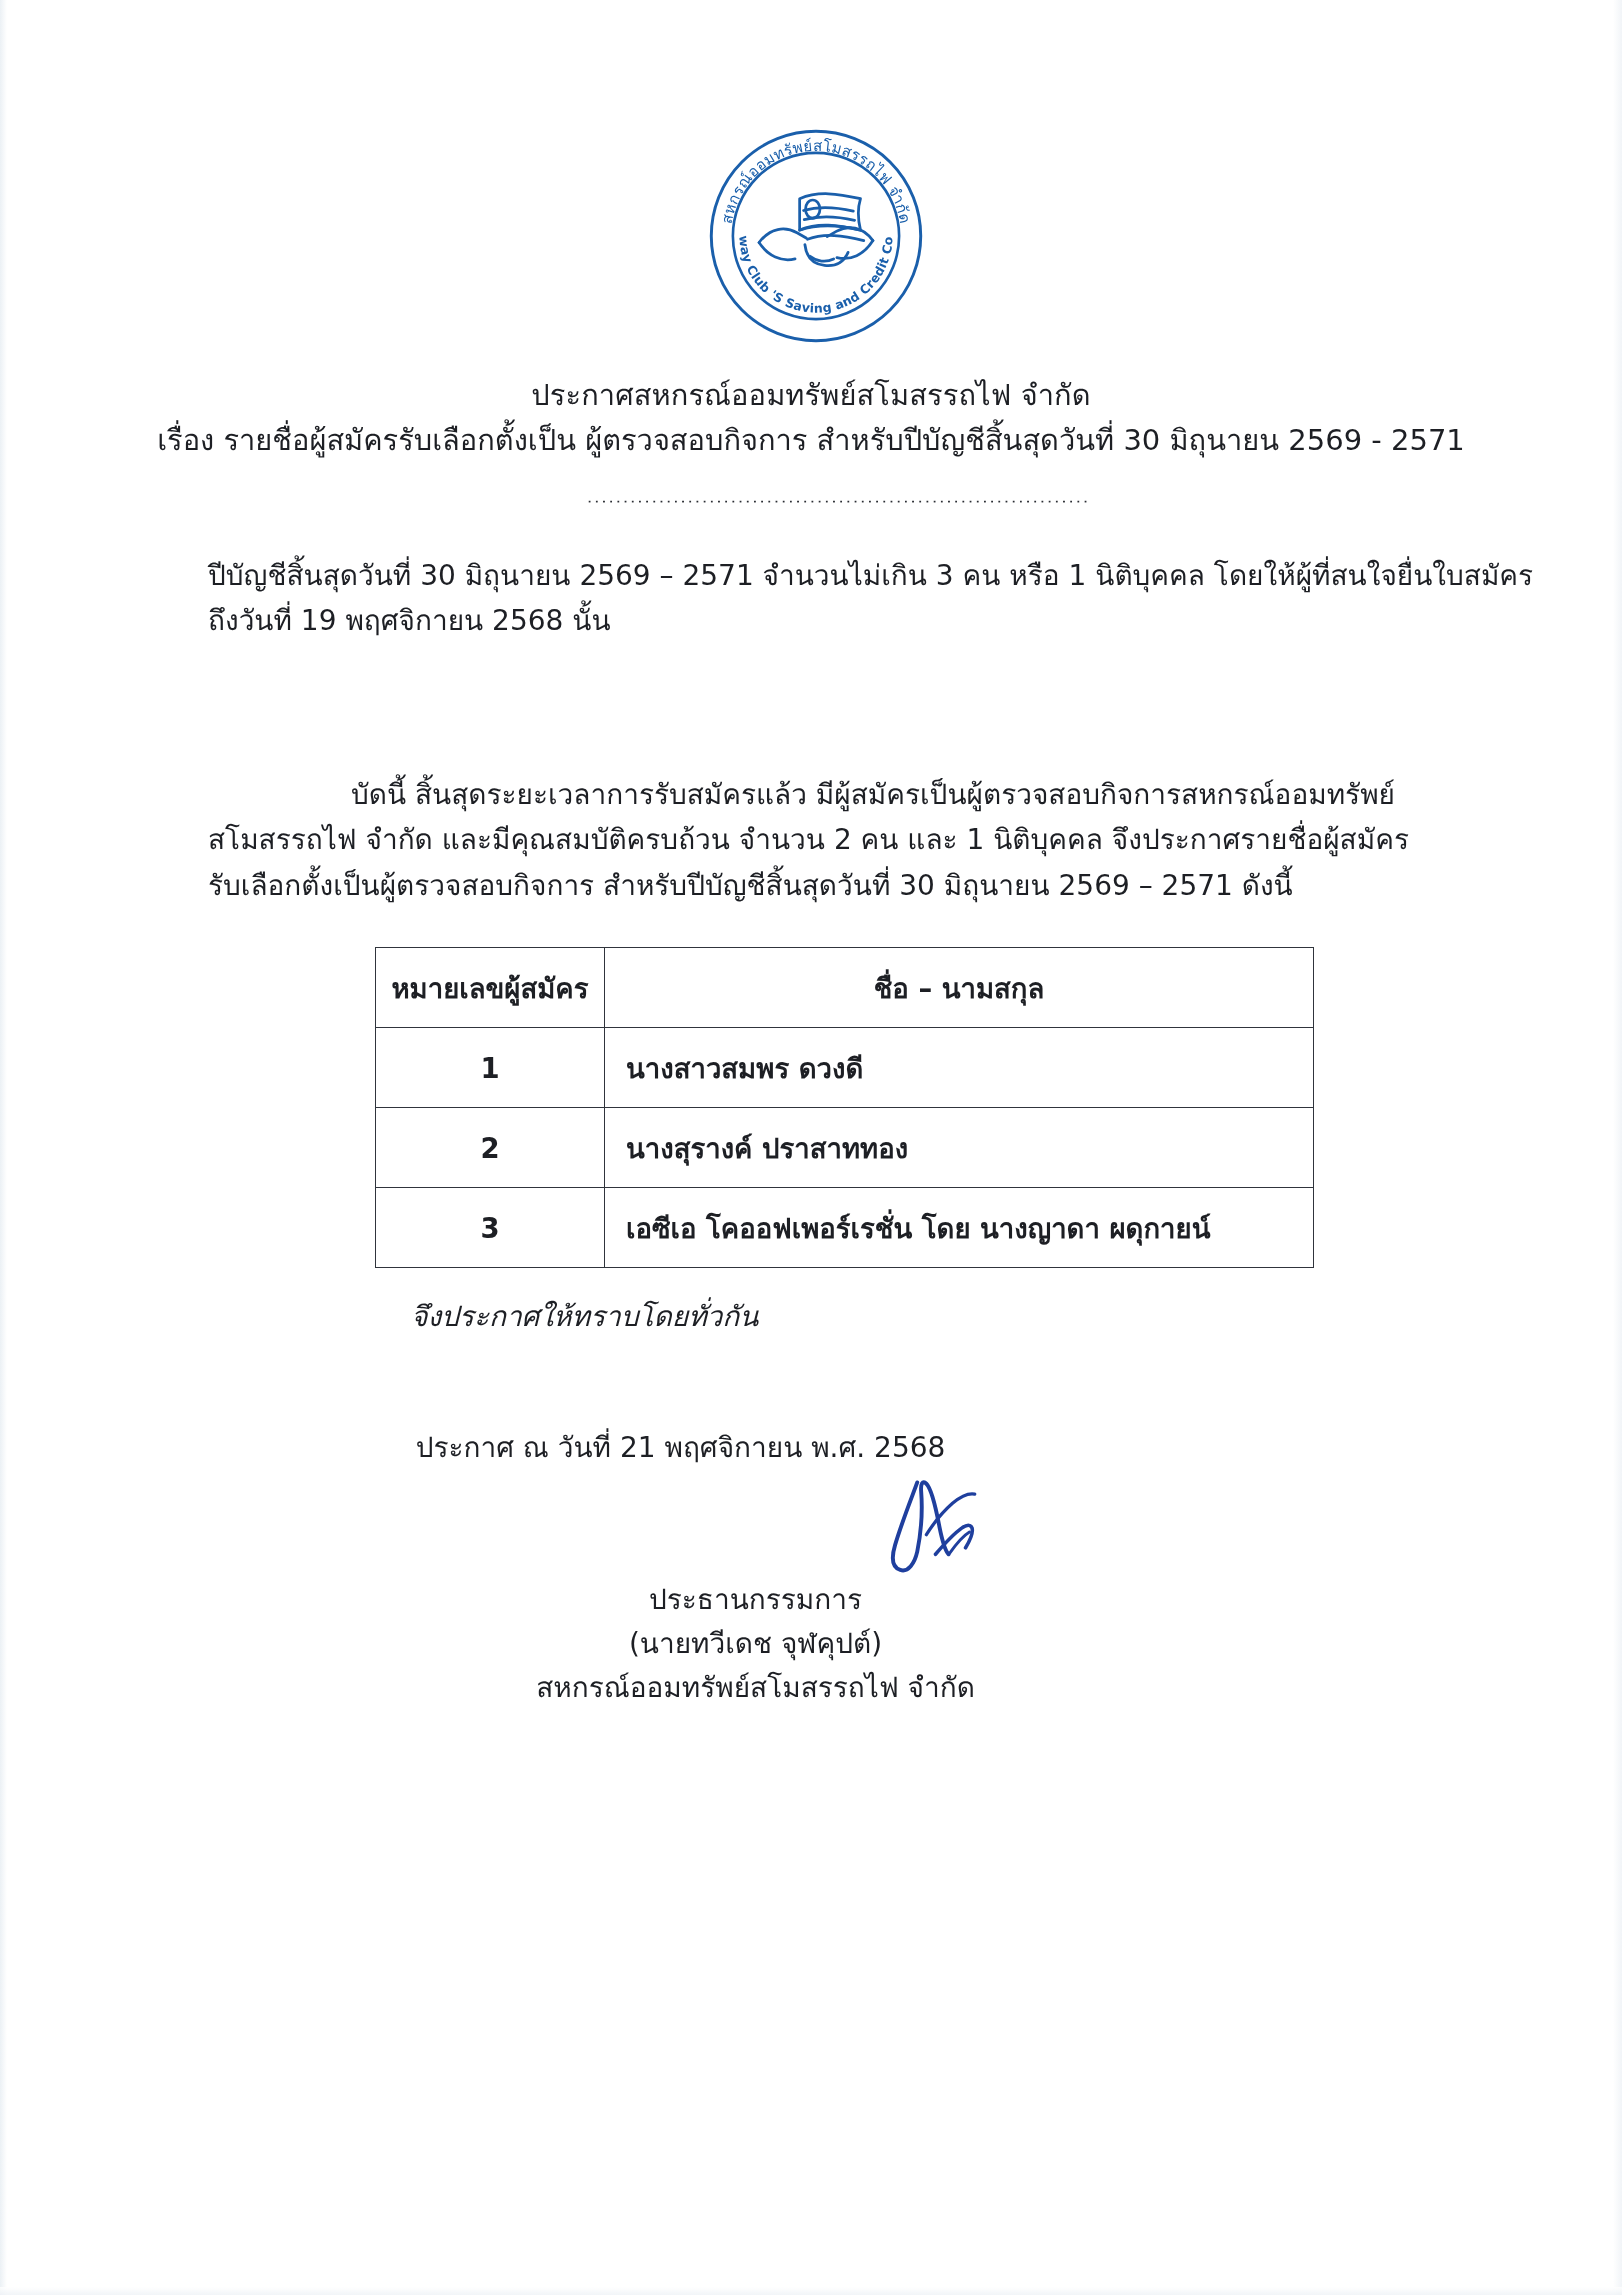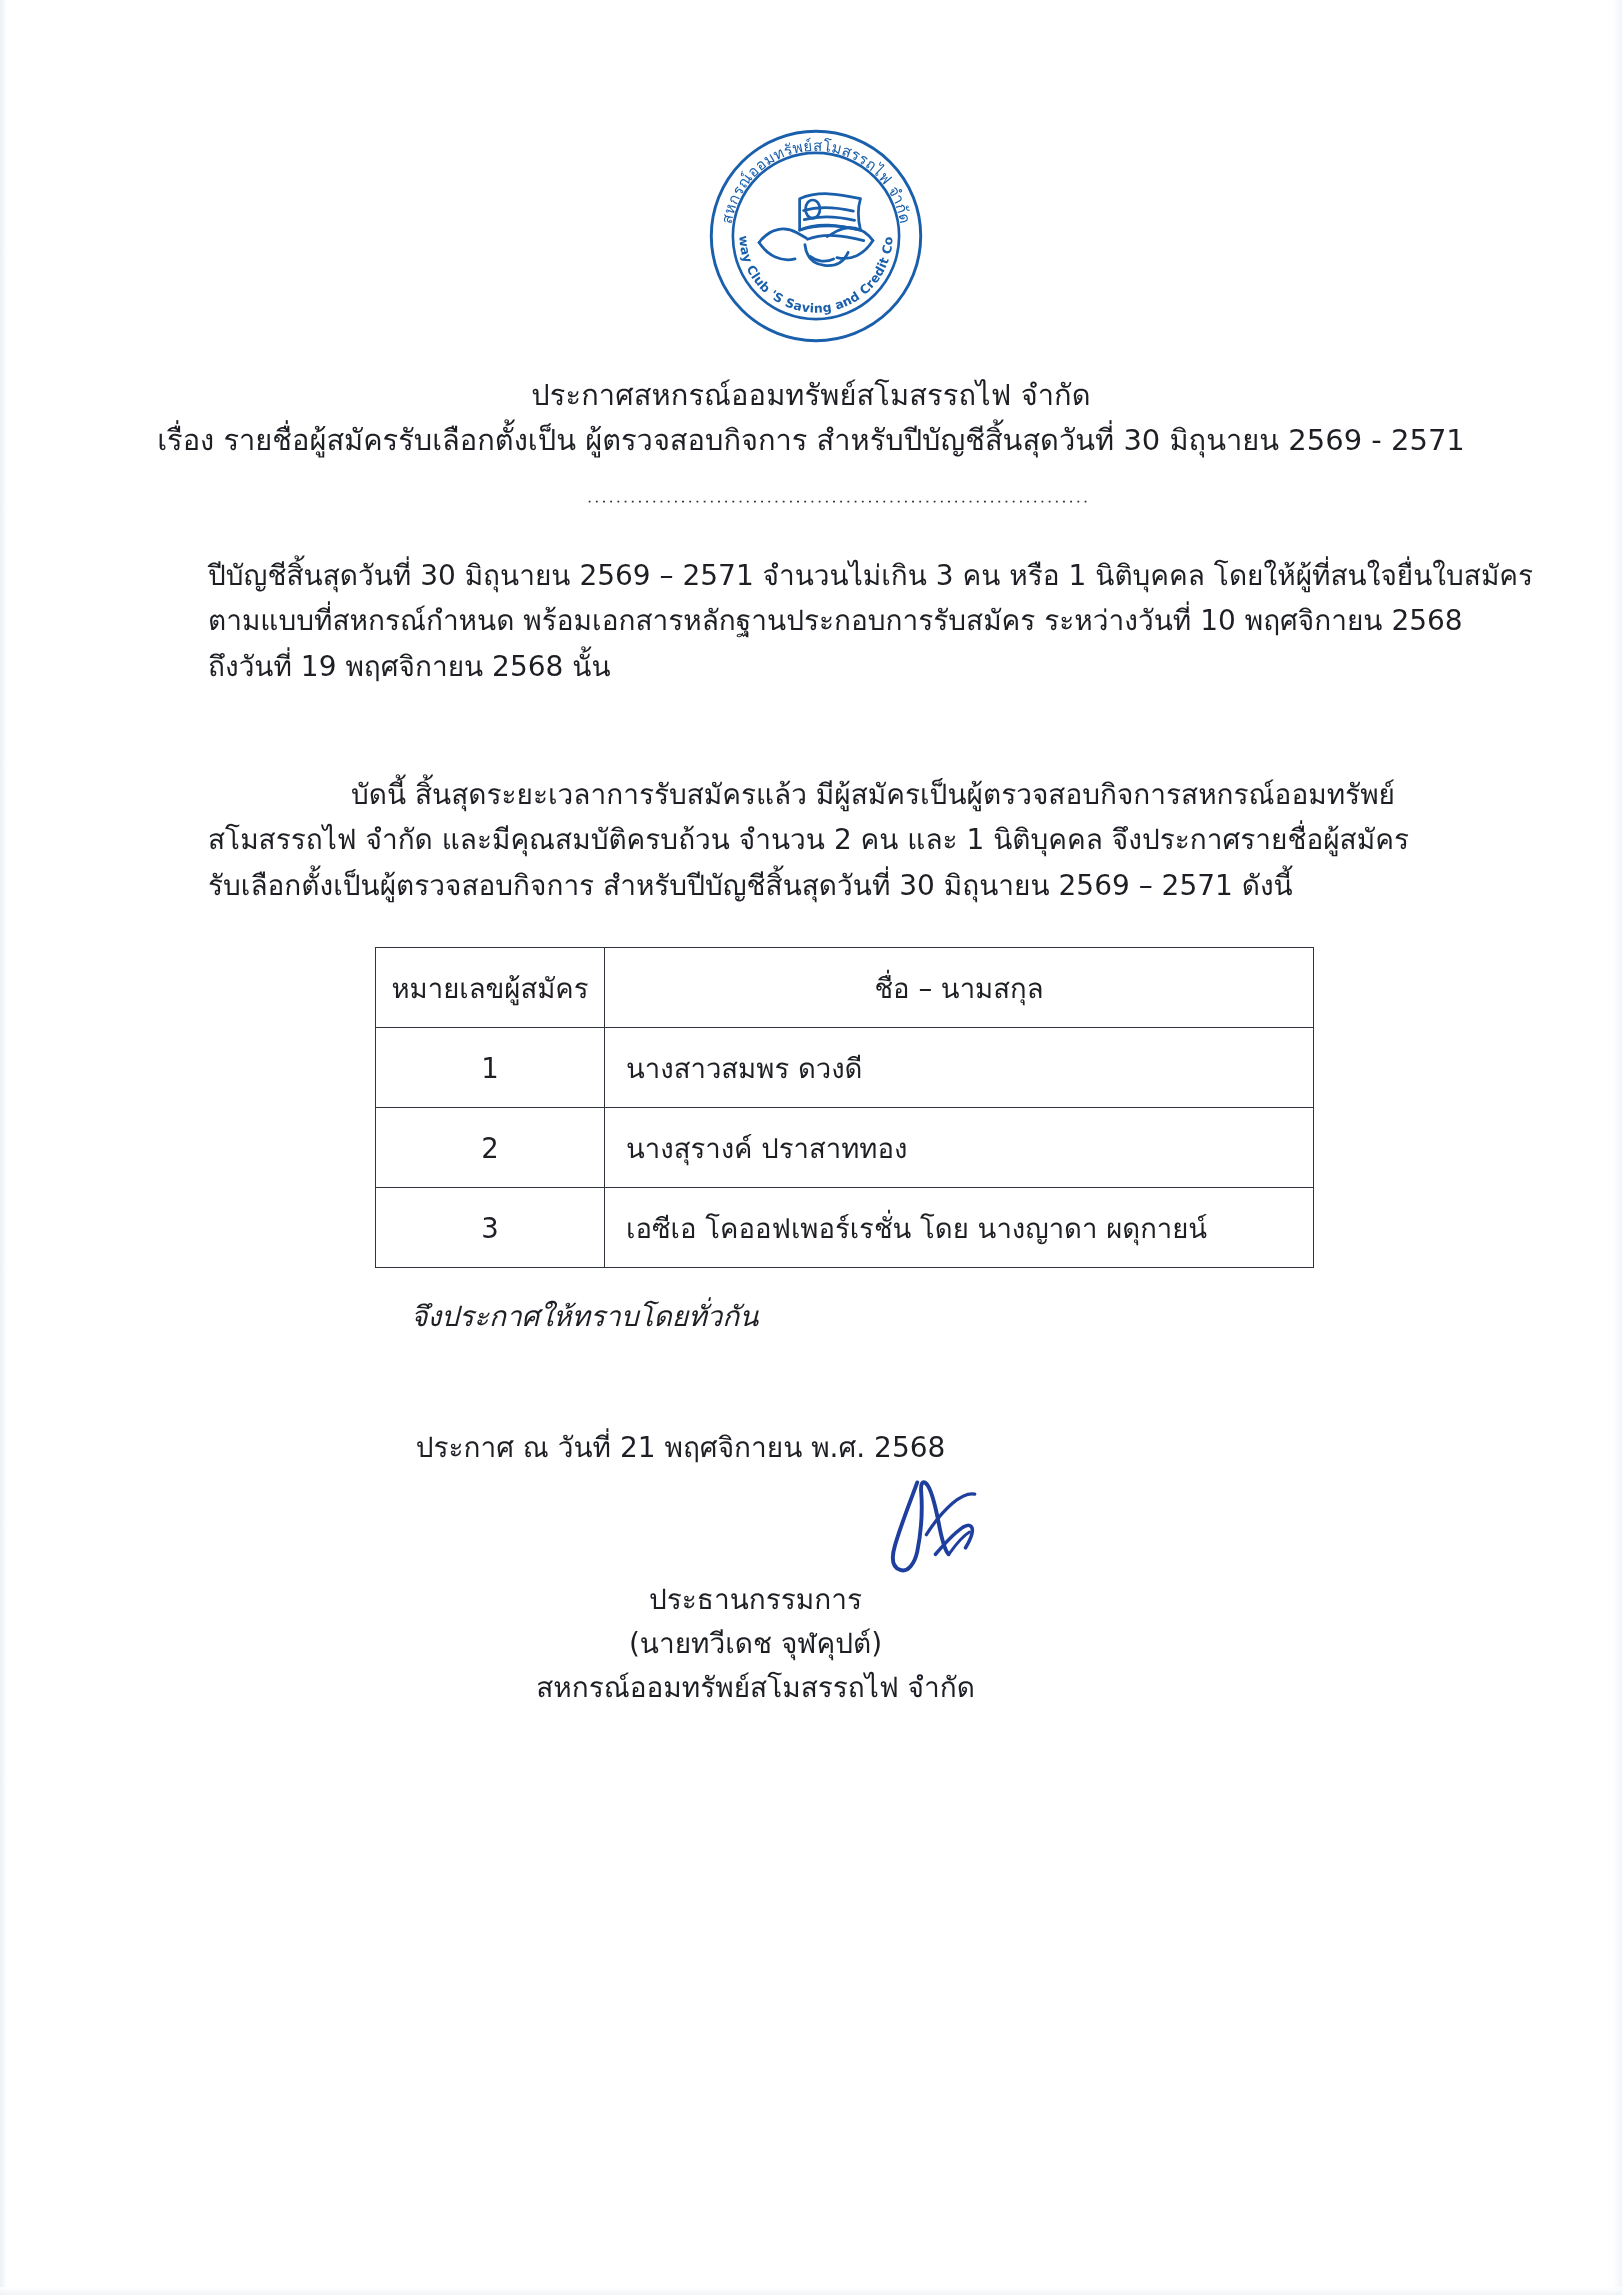--- a/index.html
+++ b/index.html
@@ -111,21 +111,21 @@
     position: absolute;
     left: 375px;
     top: 947px;
     width: 939px;
     border-collapse: collapse;
     table-layout: fixed;
     background: #ffffff;
   }
   .cand-table td, .cand-table th {
     border: 1.3px solid #30343c;
-    font-weight: normal;
+    font-weight: bold;
     font-size: 27.5px;
     color: #1d1f24;
     padding: 0;
     height: 79px;
     vertical-align: middle;
   }
   .cand-table th.col-no,
   .cand-table td.col-no {
     width: 228px;
     text-align: center;
@@ -224,21 +224,20 @@
       </text>
     </svg>
   </div>
 
   <div class="doc-title-1">ประกาศสหกรณ์ออมทรัพย์สโมสรรถไฟ จำกัด</div>
   <div class="doc-title-2">เรื่อง รายชื่อผู้สมัครรับเลือกตั้งเป็น ผู้ตรวจสอบกิจการ สำหรับปีบัญชีสิ้นสุดวันที่ 30 มิถุนายน 2569 - 2571</div>
   <div class="divider-dots"></div>
 
   <div class="body-block para-1">
     <span class="para-line">ปีบัญชีสิ้นสุดวันที่ 30 มิถุนายน 2569 – 2571 จำนวนไม่เกิน 3 คน  หรือ 1  นิติบุคคล โดยให้ผู้ที่สนใจยื่นใบสมัคร</span>
-    <span class="para-line">ตามแบบที่สหกรณ์กำหนด  พร้อมเอกสารหลักฐานประกอบการรับสมัคร  ระหว่างวันที่  10  พฤศจิกายน  2568</span>
     <span class="para-line">ถึงวันที่ 19 พฤศจิกายน 2568  นั้น</span>
   </div>
 
   <div class="body-block para-2">
     <span class="para-line para-indent">บัดนี้   สิ้นสุดระยะเวลาการรับสมัครแล้ว   มีผู้สมัครเป็นผู้ตรวจสอบกิจการสหกรณ์ออมทรัพย์</span>
     <span class="para-line">สโมสรรถไฟ จำกัด  และมีคุณสมบัติครบถ้วน  จำนวน 2 คน  และ 1 นิติบุคคล  จึงประกาศรายชื่อผู้สมัคร</span>
     <span class="para-line">รับเลือกตั้งเป็นผู้ตรวจสอบกิจการ สำหรับปีบัญชีสิ้นสุดวันที่ 30 มิถุนายน 2569 – 2571 ดังนี้</span>
   </div>
 
   <table class="cand-table">

